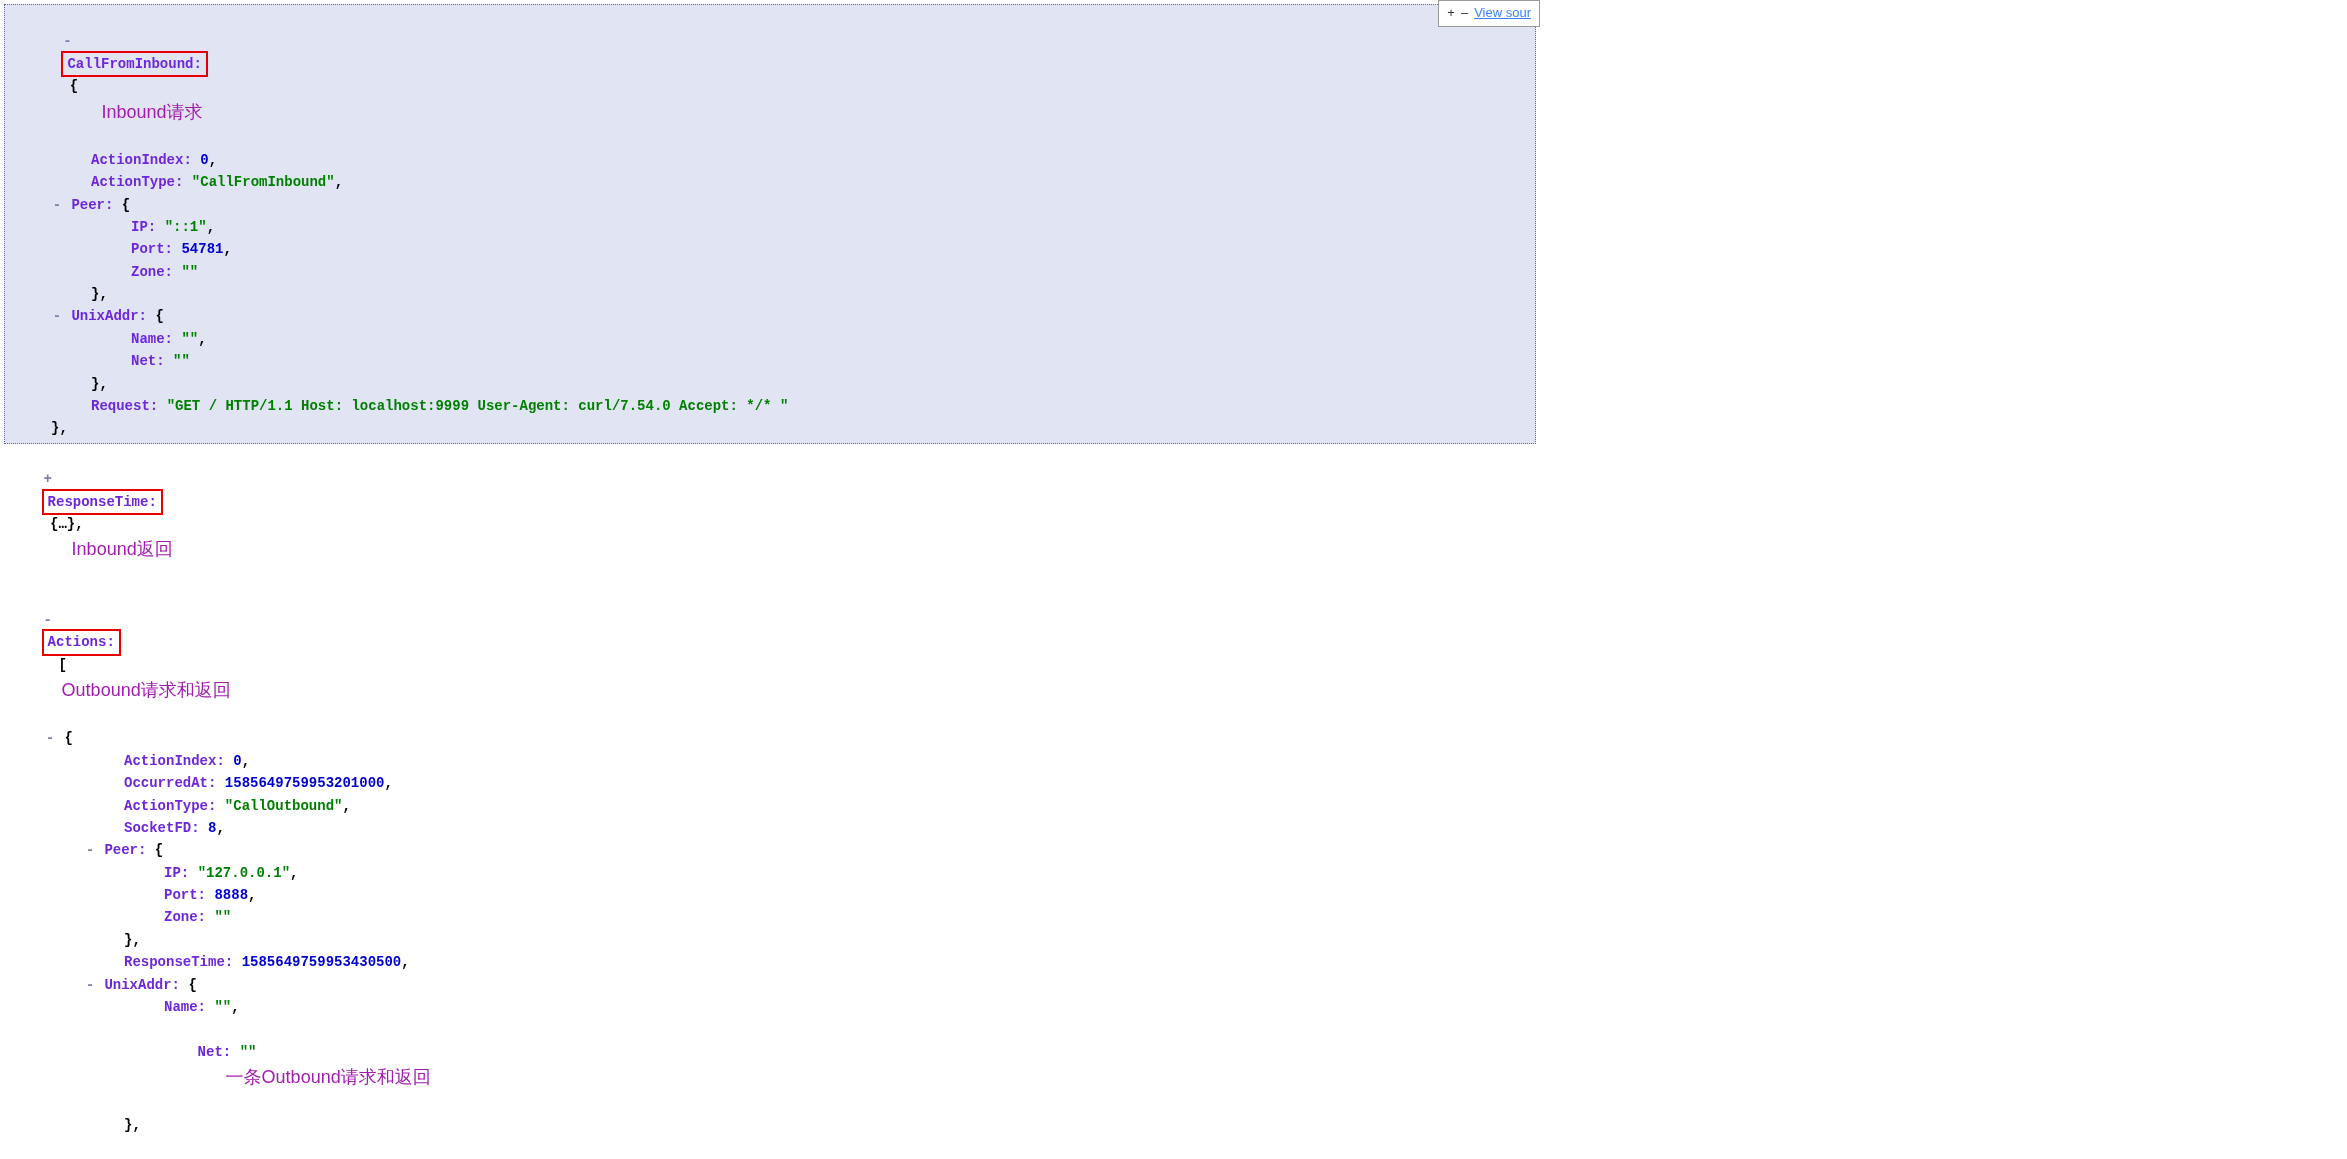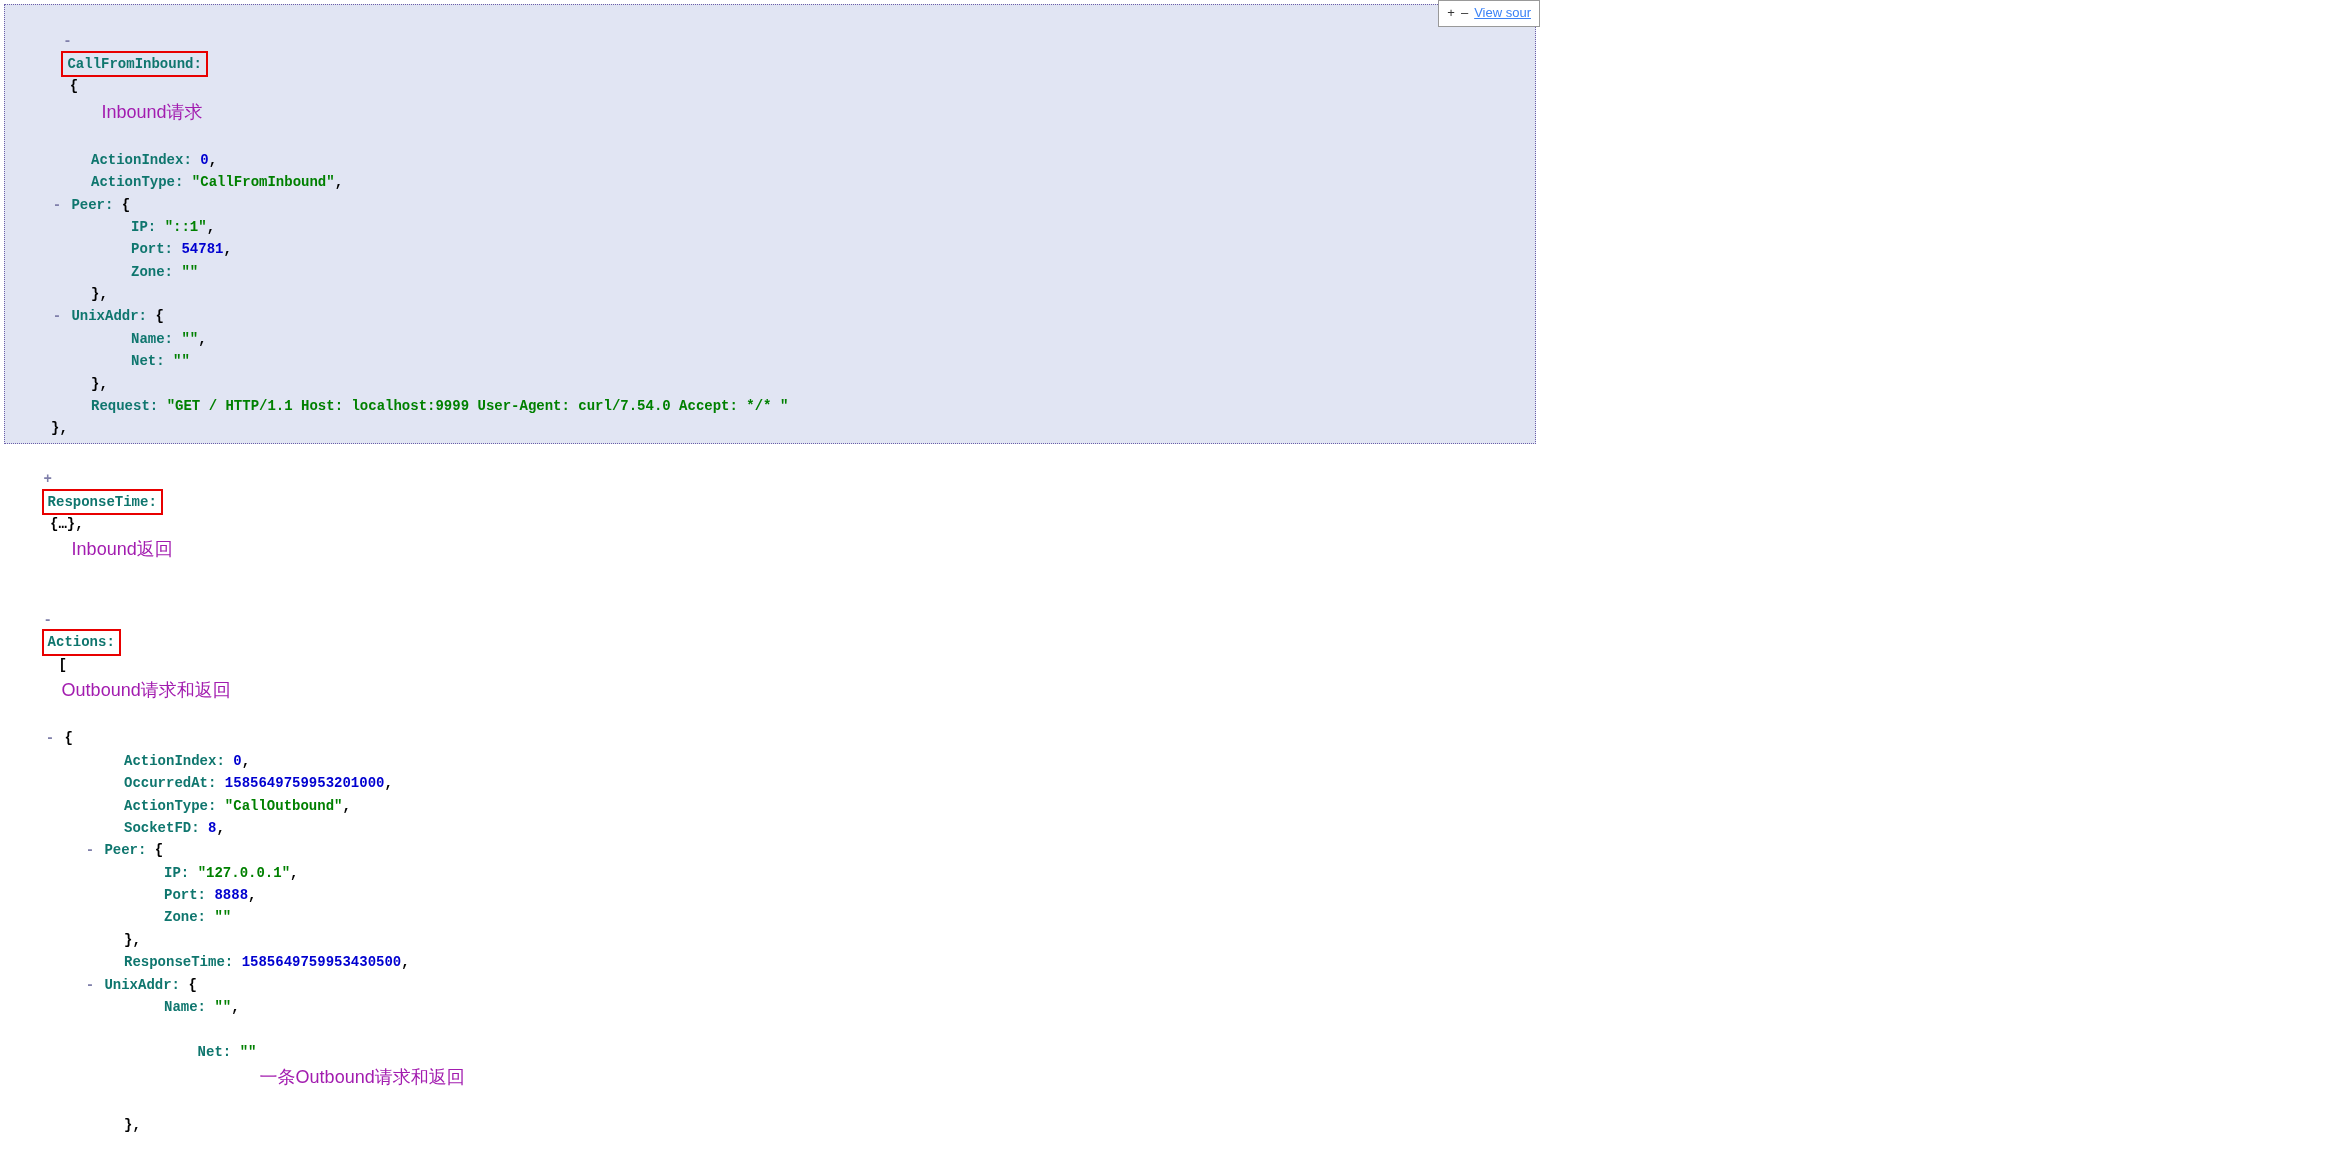--- a/index.html
+++ b/index.html
@@ -55,21 +55,21 @@
 
     .toggle {
       color: #7f7faa;
       cursor: pointer;
       user-select: none;
       display: inline-block;
       width: 12px;
       text-align: center;
     }
 
-    .key { color: #0f766e; margin-top: 16px; }
+    .key { color: #6d28d9; margin-top: 16px; }
     .brace, .bracket, .comma { color: #000; }
     .num { color: #0000d0; }
     .str { color: #008000; }
 
     .redbox {
       display: inline-block;
       border: 2px solid #e80000;
       padding: 0 4px;
       margin: -2px 0;
     }
@@ -158,17 +158,17 @@
   <div class="line" style="padding-left:160px;"><span class="key">Port:</span> <span class="num">8888</span><span class="comma">,</span></div>
   <div class="line" style="padding-left:160px;"><span class="key">Zone:</span> <span class="str">""</span></div>
   <div class="line nested3"><span class="brace">},</span></div>
 
   <div class="line nested3"><span class="key">ResponseTime:</span> <span class="num">1585649759953430500</span><span class="comma">,</span></div>
 
   <div class="line nested2"><span class="toggle">-</span> <span class="key">UnixAddr:</span> <span class="brace">{</span></div>
   <div class="line" style="padding-left:160px;"><span class="key">Name:</span> <span class="str">""</span><span class="comma">,</span></div>
   <div class="line" style="padding-left:160px; position:relative;">
     <span class="key">Net:</span> <span class="str">""</span>
-    <span class="redtext" style="margin-left:62px;">一条Outbound请求和返回</span>
+    <span class="redtext" style="margin-left:28px;">一条Outbound请求和返回</span>
   </div>
   <div class="line nested3"><span class="brace">},</span></div>
 
 </div>
 
 </body></html>

